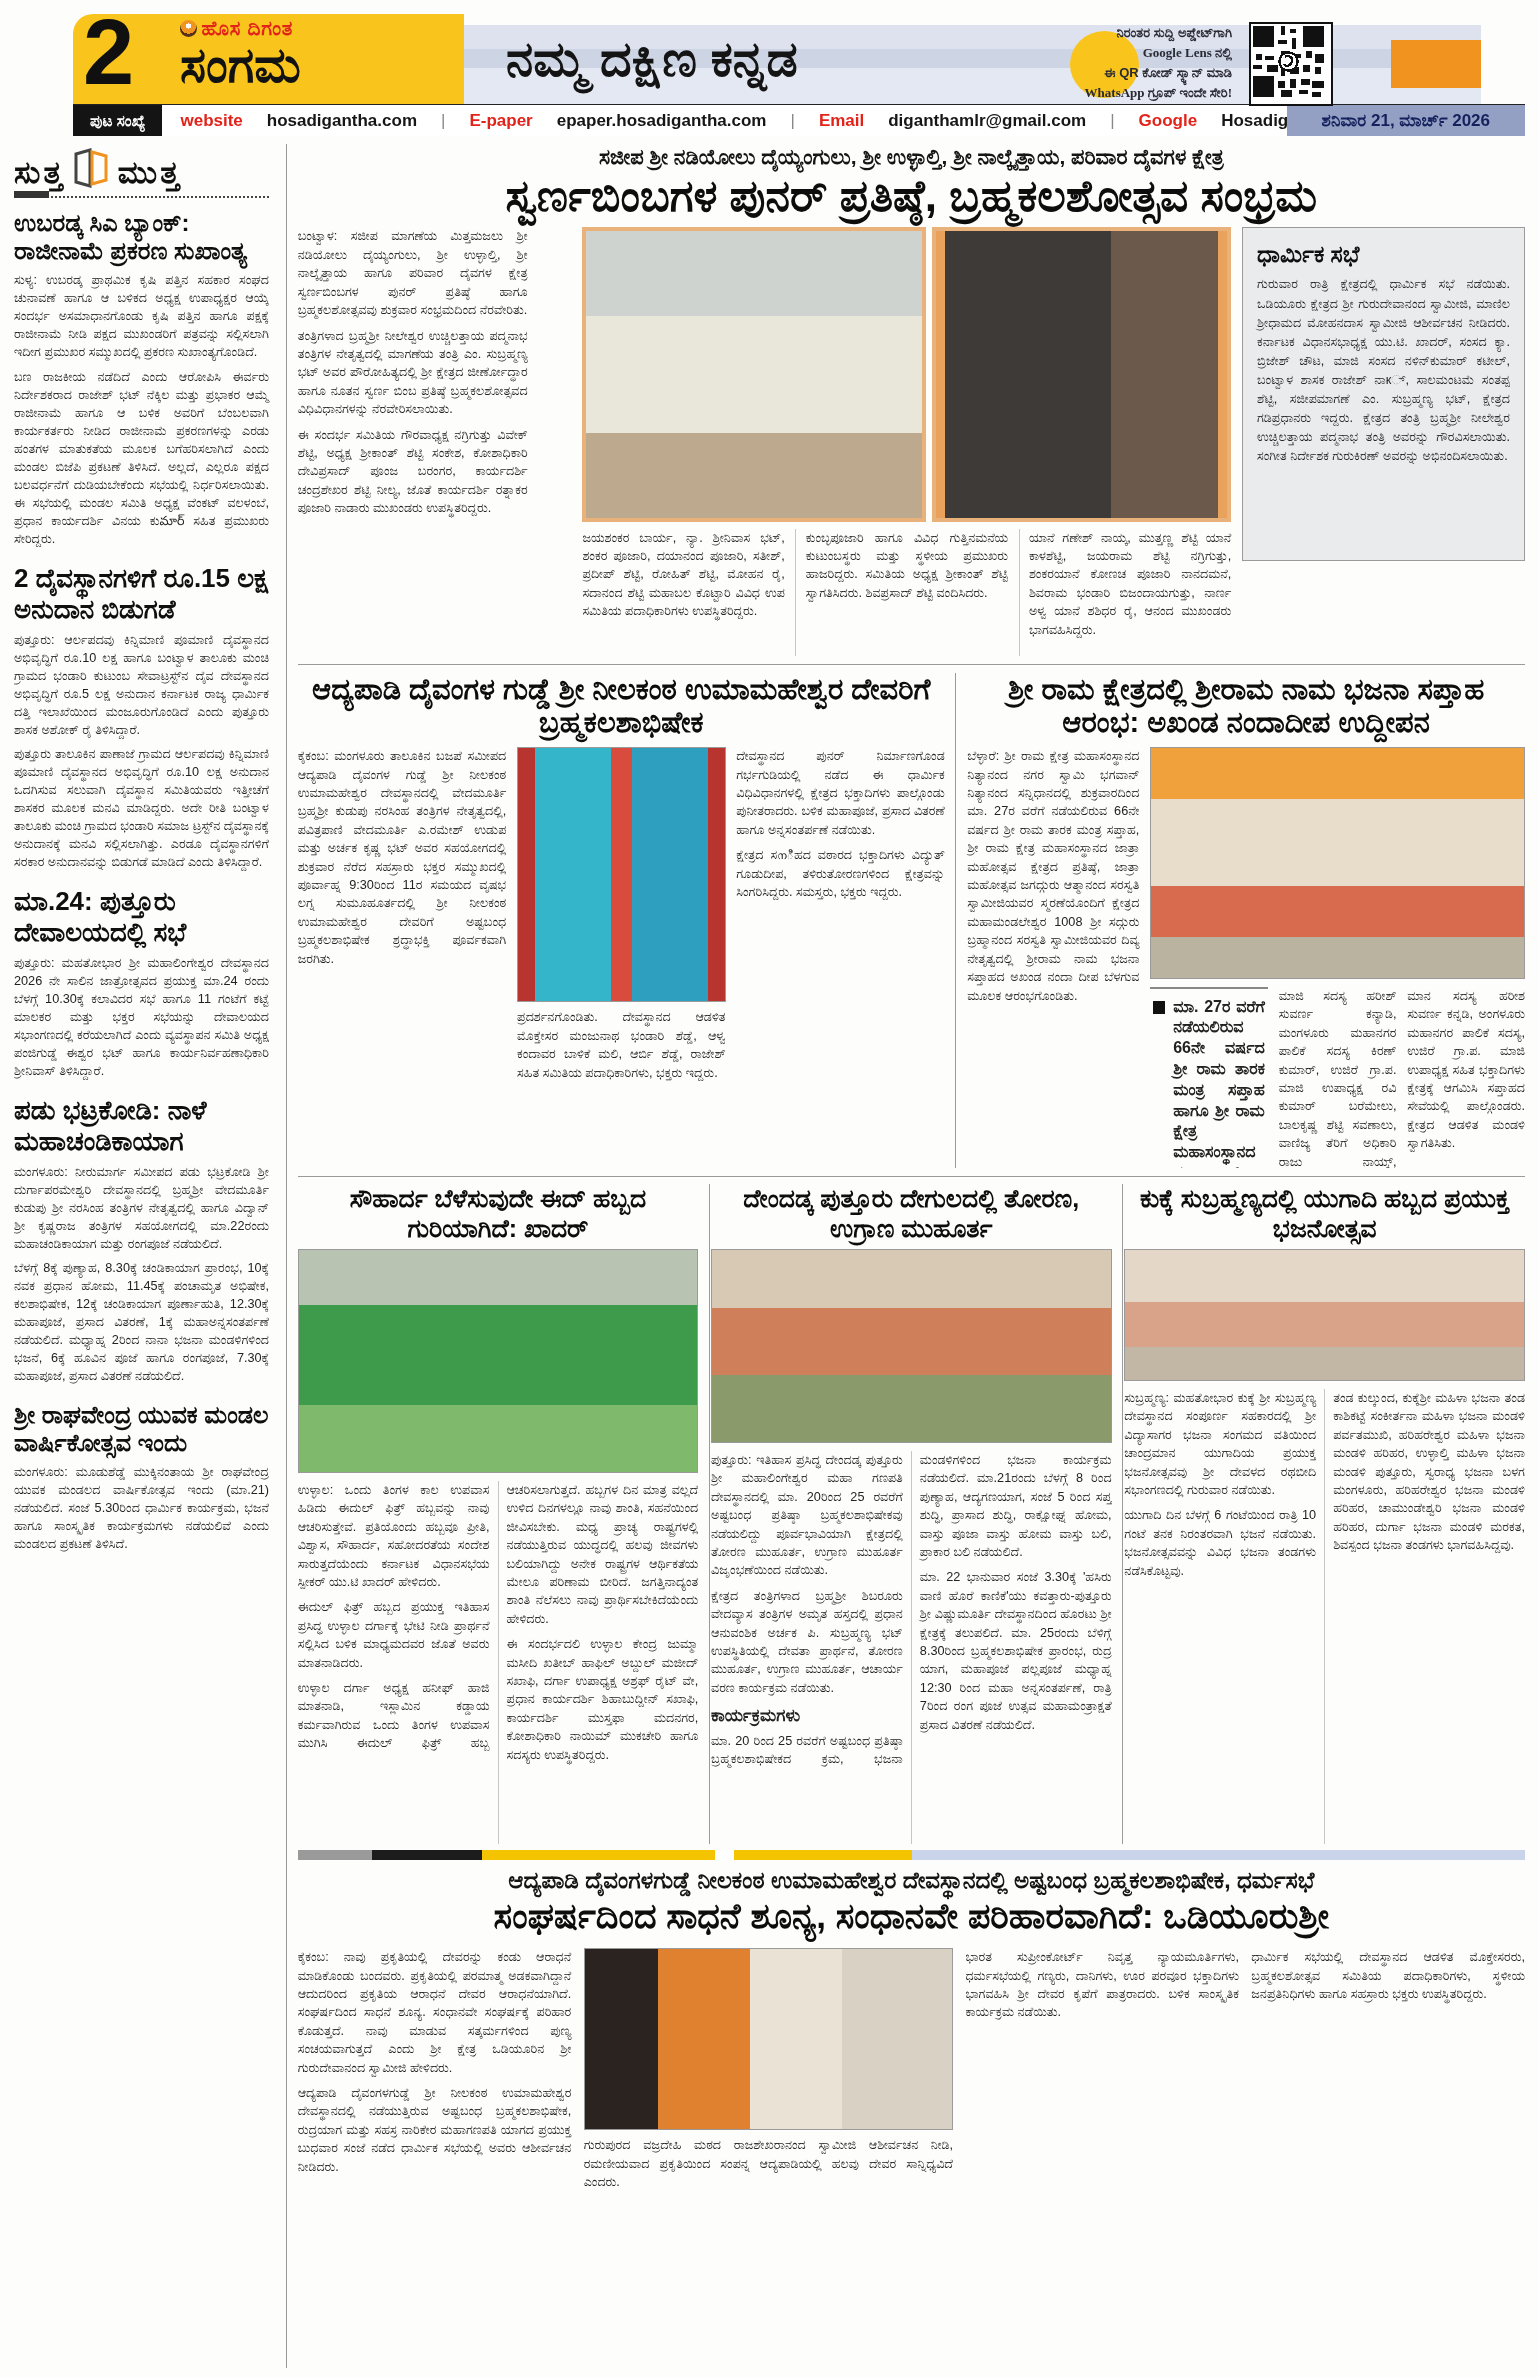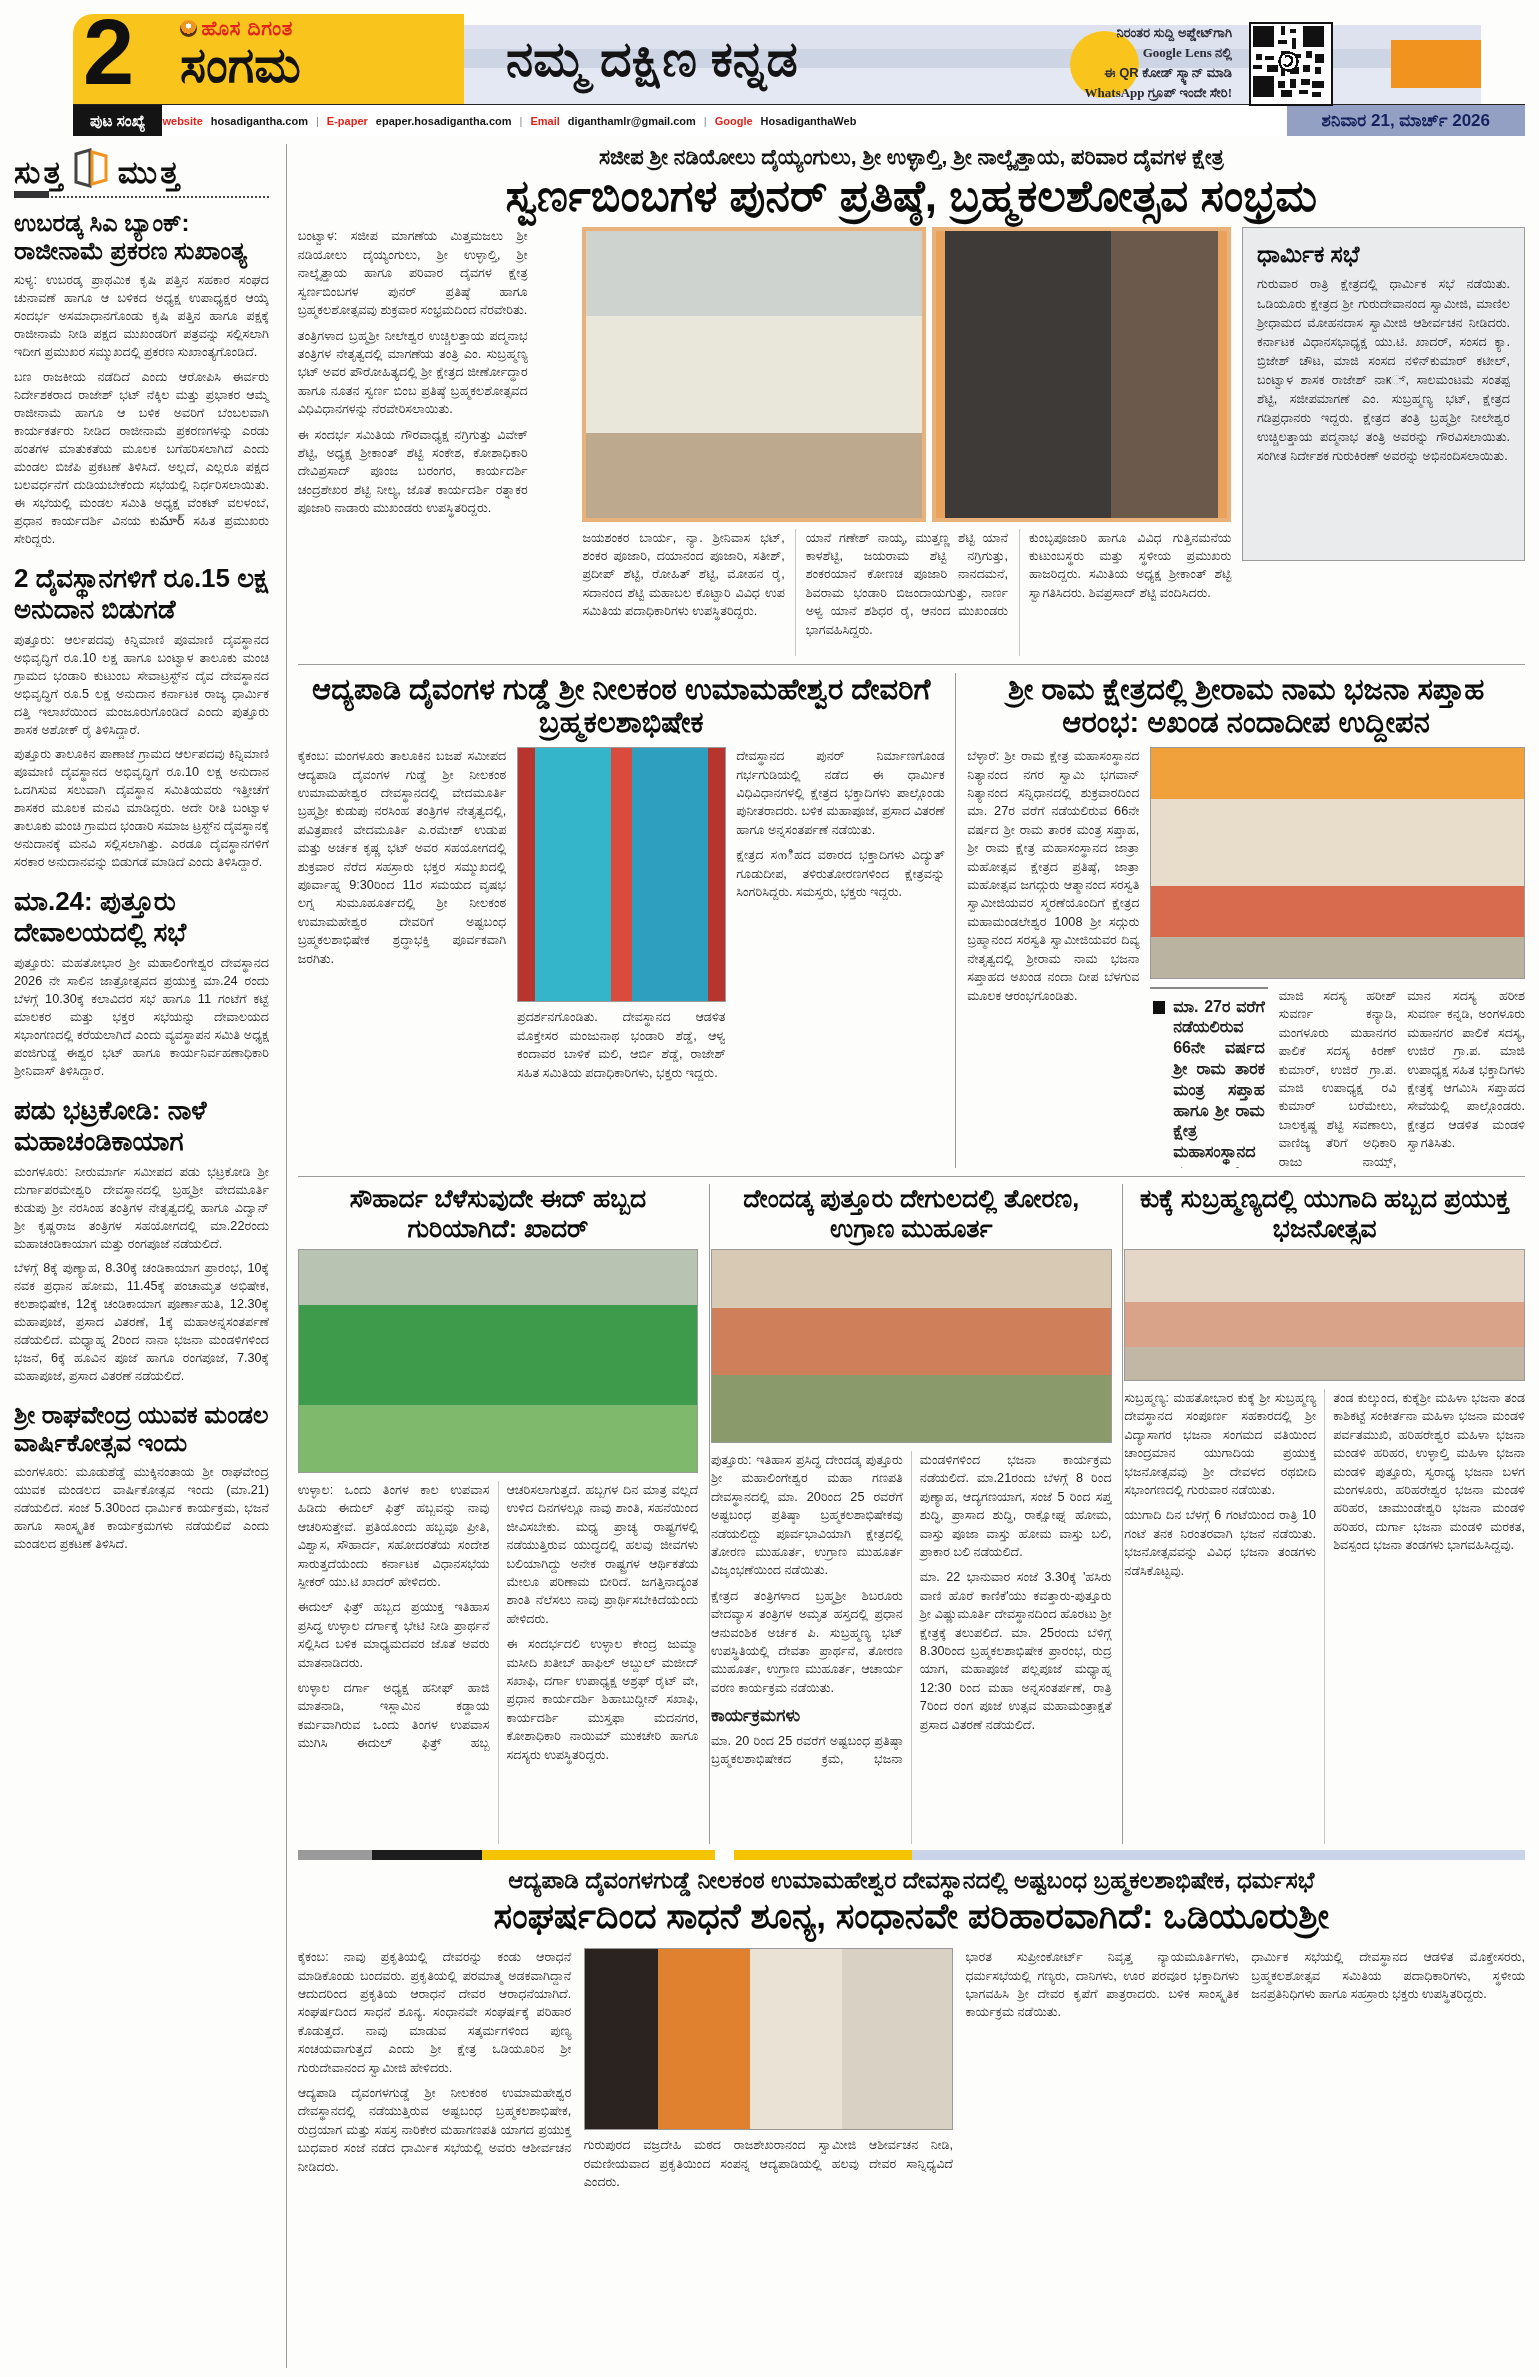--- a/index.html
+++ b/index.html
@@ -17,21 +17,21 @@
   .flame{width:17px;height:17px;border-radius:50%;background:radial-gradient(circle at 50% 35%,#fff 0 18%,#f0941f 19% 55%,#57321a 56% 100%);display:inline-block;}
   .brand-main{font-size:49px;font-weight:800;color:#121212;line-height:1.05;}
   .region-title{position:absolute;left:506px;top:31px;font-size:49px;font-weight:800;color:#141414;z-index:3;}
   .promo{position:absolute;right:307px;top:23px;width:245px;text-align:right;font-size:13px;font-weight:700;color:#2a2a33;line-height:1.55;z-index:3;}
   .promo .en{font-family:"Liberation Serif","DejaVu Serif",serif;}
   .qr{position:absolute;right:206px;top:21.5px;width:80px;height:80px;background:#fff;border:2.3px solid #111;z-index:3;}
   .orange-sq{position:absolute;right:58px;top:40px;width:90px;height:48px;background:#f0941f;z-index:3;}
   
   .infobar{position:relative;height:31px;margin:0 14px 0 73px;display:flex;align-items:stretch;border-top:1.5px solid #222;}
   .info-black{background:#141414;color:#fff;font-size:15.3px;font-weight:700;display:flex;align-items:center;padding:0 17px;white-space:nowrap;}
-  .info-mid{flex:1;background:#fff;display:flex;align-items:center;gap:8px;padding:0 0;font-size:11px;white-space:nowrap;overflow:hidden;}
+  .info-mid{flex:1;background:#fff;display:flex;align-items:center;gap:24px;padding:0 18px;font-size:17px;white-space:nowrap;overflow:hidden;}
   .info-mid .lbl{color:#e2231a;font-weight:700;}
   .info-mid .val{color:#161616;font-weight:700;}
   .info-mid .sep{color:#888;}
   .info-date{background:#93a0c4;color:#15215c;font-size:17px;font-weight:800;display:flex;align-items:center;padding:0 35px;white-space:nowrap;}
   
   .content{display:flex;gap:10.7px;padding:7.7px 14px 0 14px;height:2224px;}
   .sidebar{width:255px;flex:0 0 255px;border-right:1.5px solid #999;padding-right:17px;overflow:hidden;}
   .mainarea{flex:1;overflow:hidden;}
   
   .sec-head{display:flex;align-items:flex-end;gap:6.1px;padding:4.6px 0 3.1px 0;}
@@ -204,22 +204,22 @@
             <p>ತಂತ್ರಿಗಳಾದ ಬ್ರಹ್ಮಶ್ರೀ ನೀಲೇಶ್ವರ ಉಚ್ಚಿಲತ್ತಾಯ ಪದ್ಮನಾಭ ತಂತ್ರಿಗಳ ನೇತೃತ್ವದಲ್ಲಿ ಮಾಗಣೆಯ ತಂತ್ರಿ ಎಂ. ಸುಬ್ರಹ್ಮಣ್ಯ ಭಟ್ ಅವರ ಪೌರೋಹಿತ್ಯದಲ್ಲಿ ಶ್ರೀ ಕ್ಷೇತ್ರದ ಜೀರ್ಣೋದ್ಧಾರ ಹಾಗೂ ನೂತನ ಸ್ವರ್ಣ ಬಿಂಬ ಪ್ರತಿಷ್ಠೆ ಬ್ರಹ್ಮಕಲಶೋತ್ಸವದ ವಿಧಿವಿಧಾನಗಳನ್ನು ನೆರವೇರಿಸಲಾಯಿತು.</p>
             <p>ಈ ಸಂದರ್ಭ ಸಮಿತಿಯ ಗೌರವಾಧ್ಯಕ್ಷ ನಗ್ರಿಗುತ್ತು ವಿವೇಕ್ ಶೆಟ್ಟಿ, ಅಧ್ಯಕ್ಷ ಶ್ರೀಕಾಂತ್ ಶೆಟ್ಟಿ ಸಂಕೇಶ, ಕೋಶಾಧಿಕಾರಿ ದೇವಿಪ್ರಸಾದ್ ಪೂಂಜ ಬರಂಗರ, ಕಾರ್ಯದರ್ಶಿ ಚಂದ್ರಶೇಖರ ಶೆಟ್ಟಿ ನೀಲ್ಯ, ಜೊತೆ ಕಾರ್ಯದರ್ಶಿ ರತ್ನಾಕರ ಪೂಜಾರಿ ನಾಡಾರು ಮುಖಂಡರು ಉಪಸ್ಥಿತರಿದ್ದರು.</p>
           </div>
           <div class="s1-mid">
             <div class="s1-photos">
               <div class="photo ph-frame ph-procession" style="flex:1.15"></div>
               <div class="photo ph-frame ph-priest" style="flex:1"></div>
             </div>
             <div class="s1-cols bodytxt">
               <div class="c">ಜಯಶಂಕರ ಬಾರ್ಯ, ನ್ಯಾ. ಶ್ರೀನಿವಾಸ ಭಟ್, ಶಂಕರ ಪೂಜಾರಿ, ದಯಾನಂದ ಪೂಜಾರಿ, ಸತೀಶ್, ಪ್ರದೀಪ್ ಶೆಟ್ಟಿ, ರೋಹಿತ್ ಶೆಟ್ಟಿ, ಮೋಹನ ರೈ, ಸದಾನಂದ ಶೆಟ್ಟಿ ಮಹಾಬಲ ಕೊಟ್ಟಾರಿ ವಿವಿಧ ಉಪ ಸಮಿತಿಯ ಪದಾಧಿಕಾರಿಗಳು ಉಪಸ್ಥಿತರಿದ್ದರು.</div>
+              <div class="c">ಕುಂಬ್ಳಪೂಜಾರಿ ಹಾಗೂ ವಿವಿಧ ಗುತ್ತಿನಮನೆಯ ಕುಟುಂಬಸ್ಥರು ಮತ್ತು ಸ್ಥಳೀಯ ಪ್ರಮುಖರು ಹಾಜರಿದ್ದರು. ಸಮಿತಿಯ ಅಧ್ಯಕ್ಷ ಶ್ರೀಕಾಂತ್ ಶೆಟ್ಟಿ ಸ್ವಾಗತಿಸಿದರು. ಶಿವಪ್ರಸಾದ್ ಶೆಟ್ಟಿ ವಂದಿಸಿದರು.</div>
               <div class="c">ಯಾನೆ ಗಣೇಶ್ ನಾಯ್ಕ, ಮುತ್ತಣ್ಣ ಶೆಟ್ಟಿ ಯಾನೆ ಕಾಳಶೆಟ್ಟಿ, ಜಯರಾಮ ಶೆಟ್ಟಿ ನಗ್ರಿಗುತ್ತು, ಶಂಕರಯಾನೆ ಕೋಣಚ ಪೂಜಾರಿ ನಾನದಮನೆ, ಶಿವರಾಮ ಭಂಡಾರಿ ಬಿಜಂದಾಯಗುತ್ತು, ನಾರ್ಣ ಅಳ್ವ ಯಾನೆ ಶಶಿಧರ ರೈ, ಆನಂದ ಮುಖಂಡರು ಭಾಗವಹಿಸಿದ್ದರು.</div>
-              <div class="c">ಕುಂಬ್ಳಪೂಜಾರಿ ಹಾಗೂ ವಿವಿಧ ಗುತ್ತಿನಮನೆಯ ಕುಟುಂಬಸ್ಥರು ಮತ್ತು ಸ್ಥಳೀಯ ಪ್ರಮುಖರು ಹಾಜರಿದ್ದರು. ಸಮಿತಿಯ ಅಧ್ಯಕ್ಷ ಶ್ರೀಕಾಂತ್ ಶೆಟ್ಟಿ ಸ್ವಾಗತಿಸಿದರು. ಶಿವಪ್ರಸಾದ್ ಶೆಟ್ಟಿ ವಂದಿಸಿದರು.</div>
             </div>
           </div>
           <div class="graybox">
             <h4>ಧಾರ್ಮಿಕ ಸಭೆ</h4>
             <p>ಗುರುವಾರ ರಾತ್ರಿ ಕ್ಷೇತ್ರದಲ್ಲಿ ಧಾರ್ಮಿಕ ಸಭೆ ನಡೆಯಿತು. ಒಡಿಯೂರು ಕ್ಷೇತ್ರದ ಶ್ರೀ ಗುರುದೇವಾನಂದ ಸ್ವಾಮೀಜಿ, ಮಾಣಿಲ ಶ್ರೀಧಾಮದ ಮೋಹನದಾಸ ಸ್ವಾಮೀಜಿ ಆಶೀರ್ವಚನ ನೀಡಿದರು. ಕರ್ನಾಟಕ ವಿಧಾನಸಭಾಧ್ಯಕ್ಷ ಯು.ಟಿ. ಖಾದರ್, ಸಂಸದ ಕ್ಯಾ. ಬ್ರಿಜೇಶ್ ಚೌಟ, ಮಾಜಿ ಸಂಸದ ನಳಿನ್‌ಕುಮಾರ್ ಕಟೀಲ್, ಬಂಟ್ವಾಳ ಶಾಸಕ ರಾಜೇಶ್ ನಾк್, ಸಾಲಮಂಟಮೆ ಸಂತಪ್ಪ ಶೆಟ್ಟಿ, ಸಜೀಪಮಾಗಣೆ ಎಂ. ಸುಬ್ರಹ್ಮಣ್ಯ ಭಟ್, ಕ್ಷೇತ್ರದ ಗಡಿಪ್ರಧಾನರು ಇದ್ದರು. ಕ್ಷೇತ್ರದ ತಂತ್ರಿ ಬ್ರಹ್ಮಶ್ರೀ ನೀಲೇಶ್ವರ ಉಚ್ಚಿಲತ್ತಾಯ ಪದ್ಮನಾಭ ತಂತ್ರಿ ಅವರನ್ನು ಗೌರವಿಸಲಾಯಿತು. ಸಂಗೀತ ನಿರ್ದೇಶಕ ಗುರುಕಿರಣ್ ಅವರನ್ನು ಅಭಿನಂದಿಸಲಾಯಿತು.</p>
           </div>
         </div>
       </div>
 
       <div class="hrule"></div>

